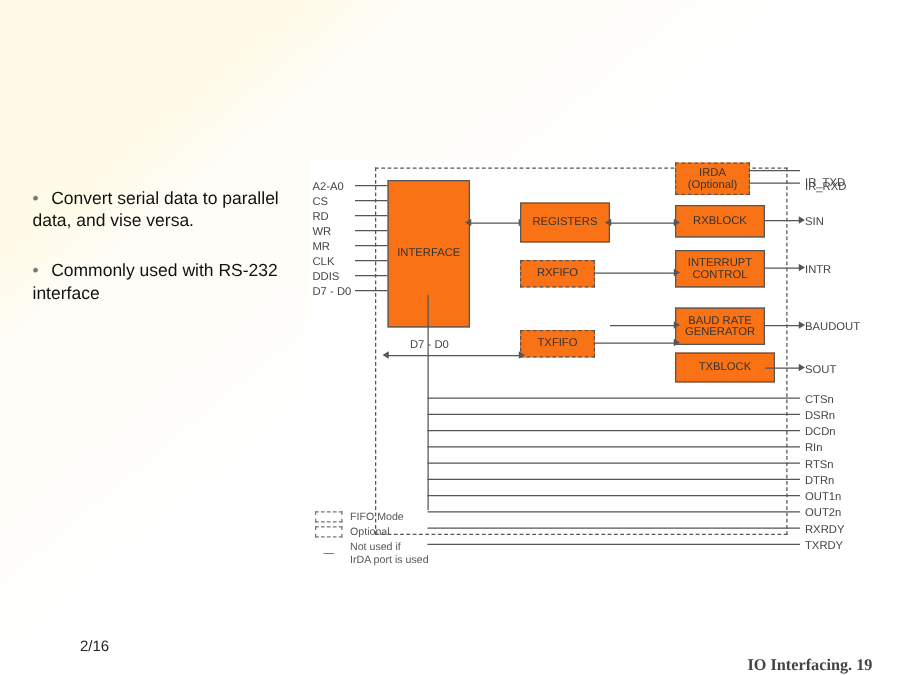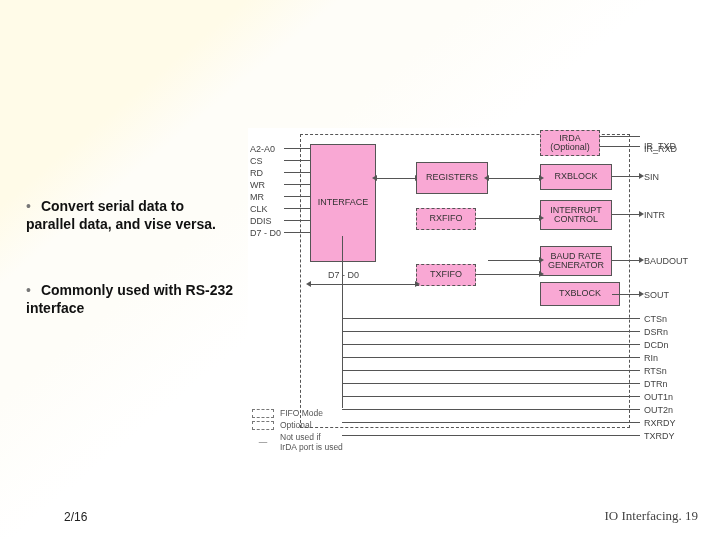--- a/index.html
+++ b/index.html
@@ -1,37 +1,37 @@
 <!DOCTYPE html>
 <html><head>
 <meta charset="utf-8">
 <style>
   * { box-sizing: border-box; margin: 0; padding: 0; }
   html, body { width: 720px; height: 540px; font-family: Arial, Helvetica, sans-serif; background: #fff; overflow: hidden; }
   .slide { position: relative; width: 720px; height: 540px; background: linear-gradient(140deg, #fffbe8 0 18%, #fefdf8 25% 35%, #ffffff 48% 100%); }
   .title { position: absolute; left: 24px; top: 6px; width: 670px; font-size: 32px; font-weight: 700; line-height: 1.1; color: #1f3e78; letter-spacing: .2px; }
   .bullets { position: absolute; left: 26px; top: 150px; width: 210px; font-size: 14px; color: #111; }
-  .bullets li { list-style: none; margin-bottom: 22px; font-weight: 700; line-height: 1.28; margin-top: 48px; }
+  .bullets li { list-style: none; margin-bottom: 22px; font-weight: 400; line-height: 1.28; }
   .bullets li::before { content: "•"; color: #777; margin-right: 10px; font-weight: 400; }
   .diagram { position: absolute; left: 248px; top: 128px; width: 450px; height: 330px; background: #fff; }
-  .box { position: absolute; border: 1px solid #555; background: #f9a8d4; font-size: 9px; color: #333; display: flex; align-items: center; justify-content: center; text-align: center; line-height: 1.05; padding: 1px; }
+  .box { position: absolute; border: 1px solid #555; background: #f97316; font-size: 9px; color: #333; display: flex; align-items: center; justify-content: center; text-align: center; line-height: 1.05; padding: 1px; }
   .pin { position: absolute; font-size: 9px; color: #444; white-space: nowrap; }
   .dashed { border-style: dashed !important; }
   .line { position: absolute; background: #555; }
   .hline { height: 1px; }
   .vline { width: 1px; }
   .arrow-r::after { content: ""; position: absolute; right: -4px; top: -3px; border-left: 5px solid #555; border-top: 3px solid transparent; border-bottom: 3px solid transparent; }
   .arrow-l::before { content: ""; position: absolute; left: -4px; top: -3px; border-right: 5px solid #555; border-top: 3px solid transparent; border-bottom: 3px solid transparent; }
   .legend { position: absolute; left: 4px; bottom: 6px; font-size: 8.5px; color: #555; }
   .legend div { margin-top: 2px; display: flex; align-items: center; gap: 6px; }
   .legend .sw { width: 22px; height: 9px; border: 1px solid #777; }
   .legend .sw.dashed { border-style: dashed; }
   .legend .no { font-style: italic; }
   .date { position: absolute; left: 64px; bottom: 16px; font-size: 12px; color: #222; }
-  .footer { position: absolute; right: 22px; bottom: 16px; font-size: 13px; color: #444; font-family: "Times New Roman", serif; }
+  .footer { position: absolute; right: 22px; bottom: 0; font-size: 13px; color: #444; font-family: "Times New Roman", serif; font-weight: bold; }
 </style>
 </head>
 <body>
 
 <div class="slide">
 
   <ul class="bullets">
     <li>Convert serial data to parallel data, and vise versa.</li>
     <li>Commonly used with RS-232 interface</li>
   </ul>

